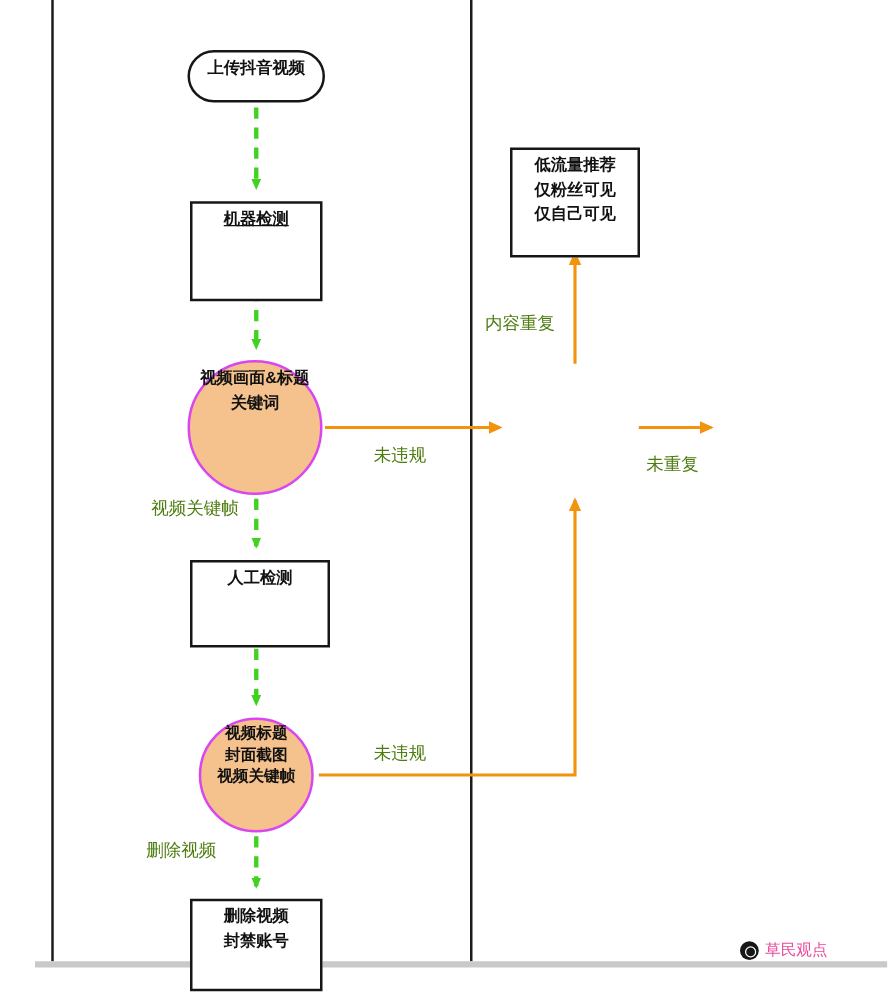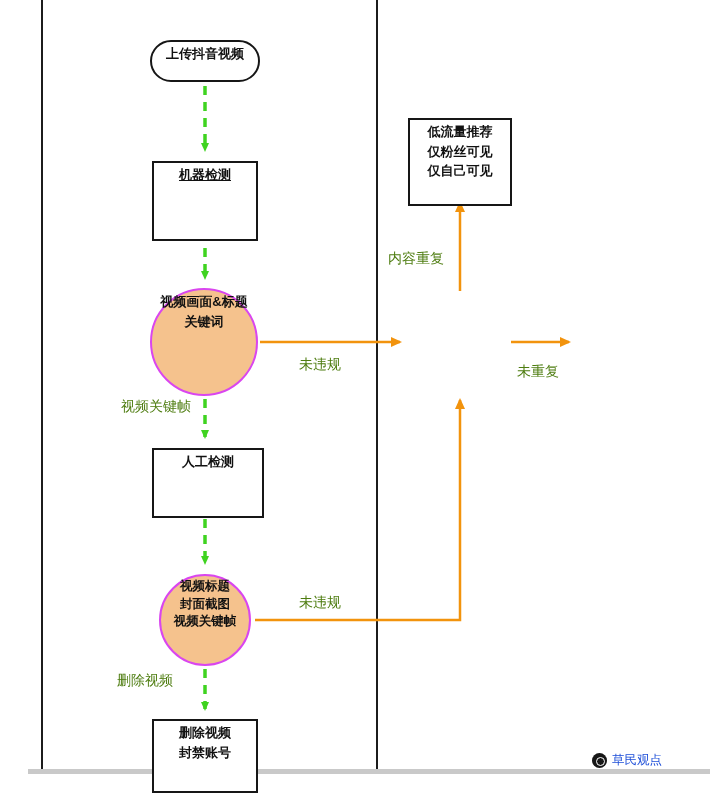--- a/index.html
+++ b/index.html
@@ -17,21 +17,21 @@
           line-height:1.5; z-index:2; padding:2px; }
   .rect   { background:#fff; border:2px solid #161616; }
   .pill   { background:#fff; border:2px solid #161616; border-radius:22px; }
   .circle { background:#f5c28d; border:2px solid #d946ef; border-radius:50%; }
   .pre    { white-space:pre-line; }
 
   .edge-label { position:absolute; font-weight:normal; font-size:14px; color:#4d7c0f; z-index:3; }
 
   .logo-wrap { position:absolute; left:576px; top:668px; z-index:2; }
   .caption   { position:absolute; left:592px; top:752px; z-index:3;
-               display:flex; align-items:center; gap:5px; color:#1d4ed8; font-size:12.5px; }
+               display:flex; align-items:center; gap:5px; color:#ec4899; font-size:12.5px; }
   .caption .mini { width:15px; height:15px; border-radius:50%; background:#161616;
                    display:inline-block; position:relative; flex:0 0 auto; }
   .caption .mini::after { content:""; position:absolute; left:4px; top:4px; width:7px; height:7px;
                    border-radius:50%; border:1.5px solid #fff; }
 </style>
 </head>
 <body>
 
 <div class="canvas">
 

